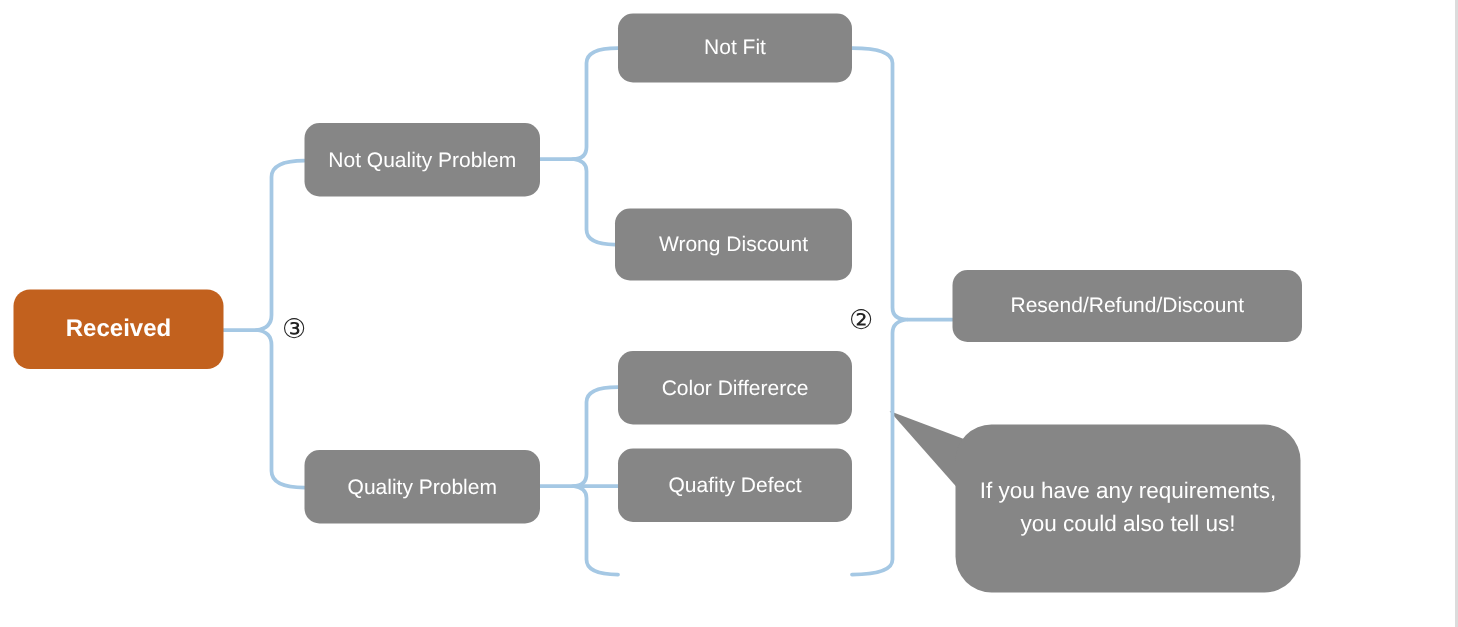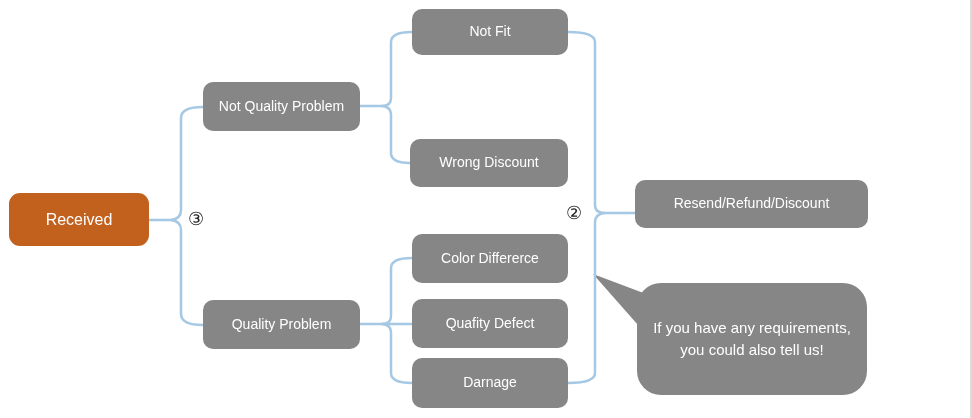--- a/index.html
+++ b/index.html
@@ -39,35 +39,34 @@
     <path class="connector" d="M 360 106 L 383 106"></path>
     <path class="connector" d="M 412 32 Q 391 32 391 42 L 391 98 Q 391 106 382 106 Q 391 107 391 114 L 391 153 Q 391 163 410 163"></path>
 
     <path class="connector" d="M 360 324 L 412 324"></path>
     <path class="connector" d="M 412 258 Q 391 258 391 268 L 391 316 Q 391 324 382 324 Q 391 325 391 332 L 391 373 Q 391 383 412 383"></path>
 
     <path class="connector" d="M 568 32 Q 595 32 595 42 L 595 205 Q 595 213 605 213 Q 595 214 595 222 L 595 373 Q 595 383 568 383"></path>
     <path class="connector" d="M 605 213 L 635 213"></path>
   </svg>
 
-  <div class="node root" style="left:9px;top:193px;width:140px;height:53px;">Received</div>
+  <div class="node root" style="left:9px;top:193px;width:140px;height:53px;font-weight:bold;">Received</div>
 
   <div class="node" style="left:203px;top:82px;width:157px;height:49px;">Not Quality Problem</div>
 
   <div class="node" style="left:203px;top:300px;width:157px;height:49px;">Quality Problem</div>
 
   <div class="node" style="left:412px;top:9px;width:156px;height:46px;">Not Fit</div>
 
   <div class="node" style="left:410px;top:139px;width:158px;height:48px;">Wrong Discount</div>
 
   <div class="node" style="left:412px;top:234px;width:156px;height:49px;">Color Differerce</div>
 
   <div class="node" style="left:412px;top:299px;width:156px;height:49px;">Quafity Defect</div>
 
-  <div class="node" style="left:412px;top:358px;width:156px;height:50px;">Darnage</div>
 
   <div class="node" style="left:635px;top:180px;width:233px;height:48px;">Resend/Refund/Discount</div>
 
   <div class="callout" style="left:637px;top:283px;width:230px;height:112px;">If you have any requirements, you could also tell us!</div>
 
   <div class="marker" style="left:188px;top:210px;">③</div>
 
   <div class="marker" style="left:566px;top:204px;">②</div>
 
 </div>

